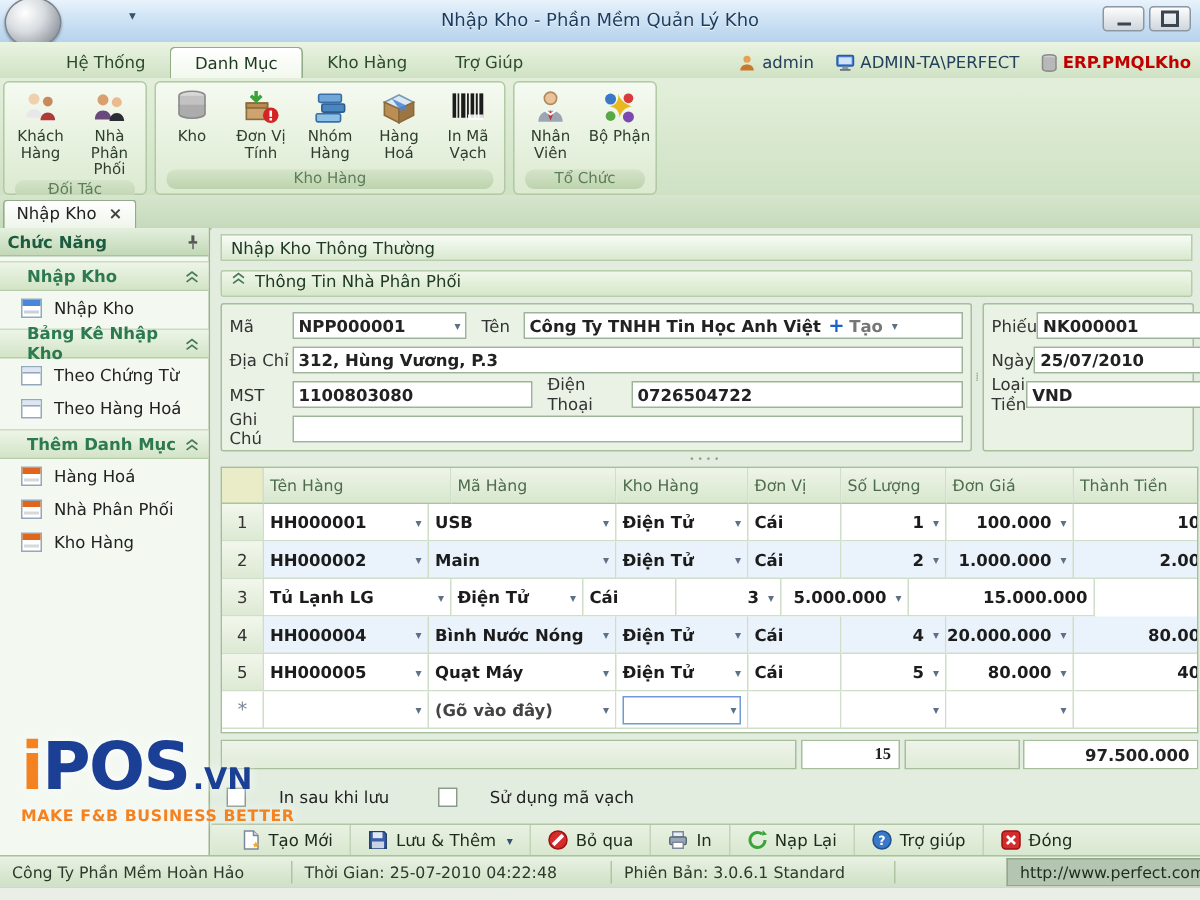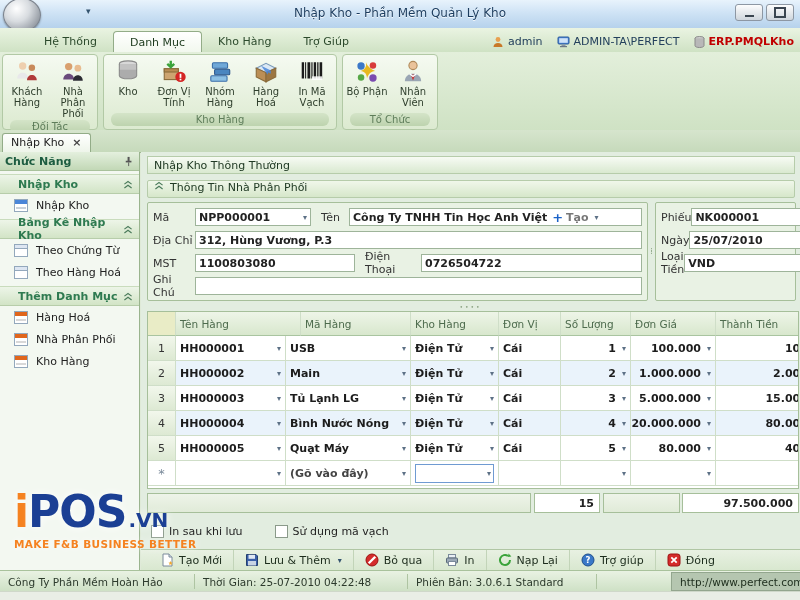--- a/index.html
+++ b/index.html
@@ -119,27 +119,27 @@
   .newrow .gc{background:#fff;}
   .newrow .ph{color:#444;font-weight:600;}
   .cell-editor{flex:1;height:17px;background:#fff;border:1px solid #6f9bd2;display:flex;align-items:center;padding:0 2px;}
   .star{color:#7a8a9a;font-size:13px;}
 
   
   .totalsrow{display:flex;margin:4px 0 0 6px;width:652px;overflow:hidden;height:20px;}
   .tot-box{box-sizing:border-box;height:20px;border:1px solid #a6bf9a;background:#fff;display:flex;
     align-items:center;padding:0 5px;font-weight:600;}
   .tot-spacer{width:410px;background:linear-gradient(#eef4e9,#e0ebd8);}
-  .tot-sl{width:70px;justify-content:flex-end;margin-left:3px;}
+  .tot-sl{width:70px;justify-content:flex-end;margin-left:3px;font-family:Liberation Serif, serif;}
   .tot-dg{width:82px;margin-left:3px;background:linear-gradient(#eef4e9,#e0ebd8);}
   .tot-tt{width:124px;justify-content:flex-end;margin-left:2px;}
 
   
   .checkrow{display:flex;gap:32px;margin:9px 0 0 10px;align-items:center;height:18px;}
-  .chk{display:flex;align-items:center;gap:5px;}
+  .chk{display:flex;align-items:center;gap:22px;}
   .chk .box{width:13px;height:13px;background:#fff;border:1px solid #8a9a8a;box-sizing:border-box;}
   .chk .lbl{color:#222;}
 
   
   .btnrow{margin-top:9px;height:27px;background:linear-gradient(#e8f1e2,#d3e4c9);
     border-top:1px solid #b0c6a4;display:flex;align-items:flex-start;padding-left:8px;}
   .fbtn{display:flex;align-items:center;gap:5px;padding:3px 11px;color:#1c2c1c;cursor:default;
     border-right:1px solid #c2d4b8;}
   .fbtn:last-child{border-right:none;}
   .fbtn svg{display:block;}
@@ -311,39 +311,39 @@
         </div>
       </div>
       <div class="rgroup-label">Kho Hàng</div>
     </div>
 
     <div class="rgroup">
       <div class="rbtns">
         <div class="rbtn">
           <span class="ricon">
             <svg width="26" height="26" viewBox="0 0 24 24">
+                <circle cx="12" cy="6" r="3.8" fill="#eac39a" stroke="#b08a5a"></circle>
+                <path d="M4.5 20.5c0-4.6 3.3-7 7.5-7s7.5 2.4 7.5 7z" fill="#9aa6b4"></path>
+                <path d="M12 13.5l-1.4 2.6 1.4 3.8 1.4-3.8z" fill="#c83232"></path>
+                <path d="M9 13.8l3 2.2 3-2.2" stroke="#fff" stroke-width="1.2" fill="none"></path>
+              </svg>
+          </span>
+          <span class="rlabel">Nhân Viên</span>
+        </div>
+        <div class="rbtn">
+          <span class="ricon">
+            <svg width="26" height="26" viewBox="0 0 24 24">
                 <path d="M11 3c1 4-1 7-5 8 4 .5 6 3 6 7 1-4 3.5-6.5 7.5-7-4-1.5-7-4-8.5-8z" fill="#e8b820"></path>
                 <circle cx="6.5" cy="6.5" r="3.4" fill="#3b78c8"></circle>
                 <circle cx="17.5" cy="6" r="3" fill="#d83b3b"></circle>
                 <circle cx="6.5" cy="17" r="3" fill="#57a847"></circle>
                 <circle cx="17.5" cy="17.5" r="3.4" fill="#7a4ab0"></circle>
               </svg>
           </span>
           <span class="rlabel">Bộ Phận</span>
-        </div>
-        <div class="rbtn">
-          <span class="ricon">
-            <svg width="26" height="26" viewBox="0 0 24 24">
-                <circle cx="12" cy="6" r="3.8" fill="#eac39a" stroke="#b08a5a"></circle>
-                <path d="M4.5 20.5c0-4.6 3.3-7 7.5-7s7.5 2.4 7.5 7z" fill="#9aa6b4"></path>
-                <path d="M12 13.5l-1.4 2.6 1.4 3.8 1.4-3.8z" fill="#c83232"></path>
-                <path d="M9 13.8l3 2.2 3-2.2" stroke="#fff" stroke-width="1.2" fill="none"></path>
-              </svg>
-          </span>
-          <span class="rlabel">Nhân Viên</span>
         </div>
       </div>
       <div class="rgroup-label">Tổ Chức</div>
     </div>
   </div>
 
   <div class="doctabs">
     <div class="doctab">
       <span>Nhập Kho</span>
       <span class="close">×</span>
@@ -548,24 +548,20 @@
               <span class="val">1.000.000</span>
               <i class="dd"></i>
             </div>
           <div class="gc c-tt numr">
               <span class="val">2.000.000</span>
             </div>
         </div>
 
         <div class="g-row">
           <div class="gc rownum">3</div>
-          <div class="gc c-ma">
-              <span class="val">HH000003</span>
-              <i class="dd"></i>
-            </div>
           <div class="gc c-ten">
               <span class="val">Tủ Lạnh LG</span>
               <i class="dd"></i>
             </div>
           <div class="gc c-kho">
               <span class="val">Điện Tử</span>
               <i class="dd"></i>
             </div>
           <div class="gc c-dv">
               <span class="val">Cái</span>

